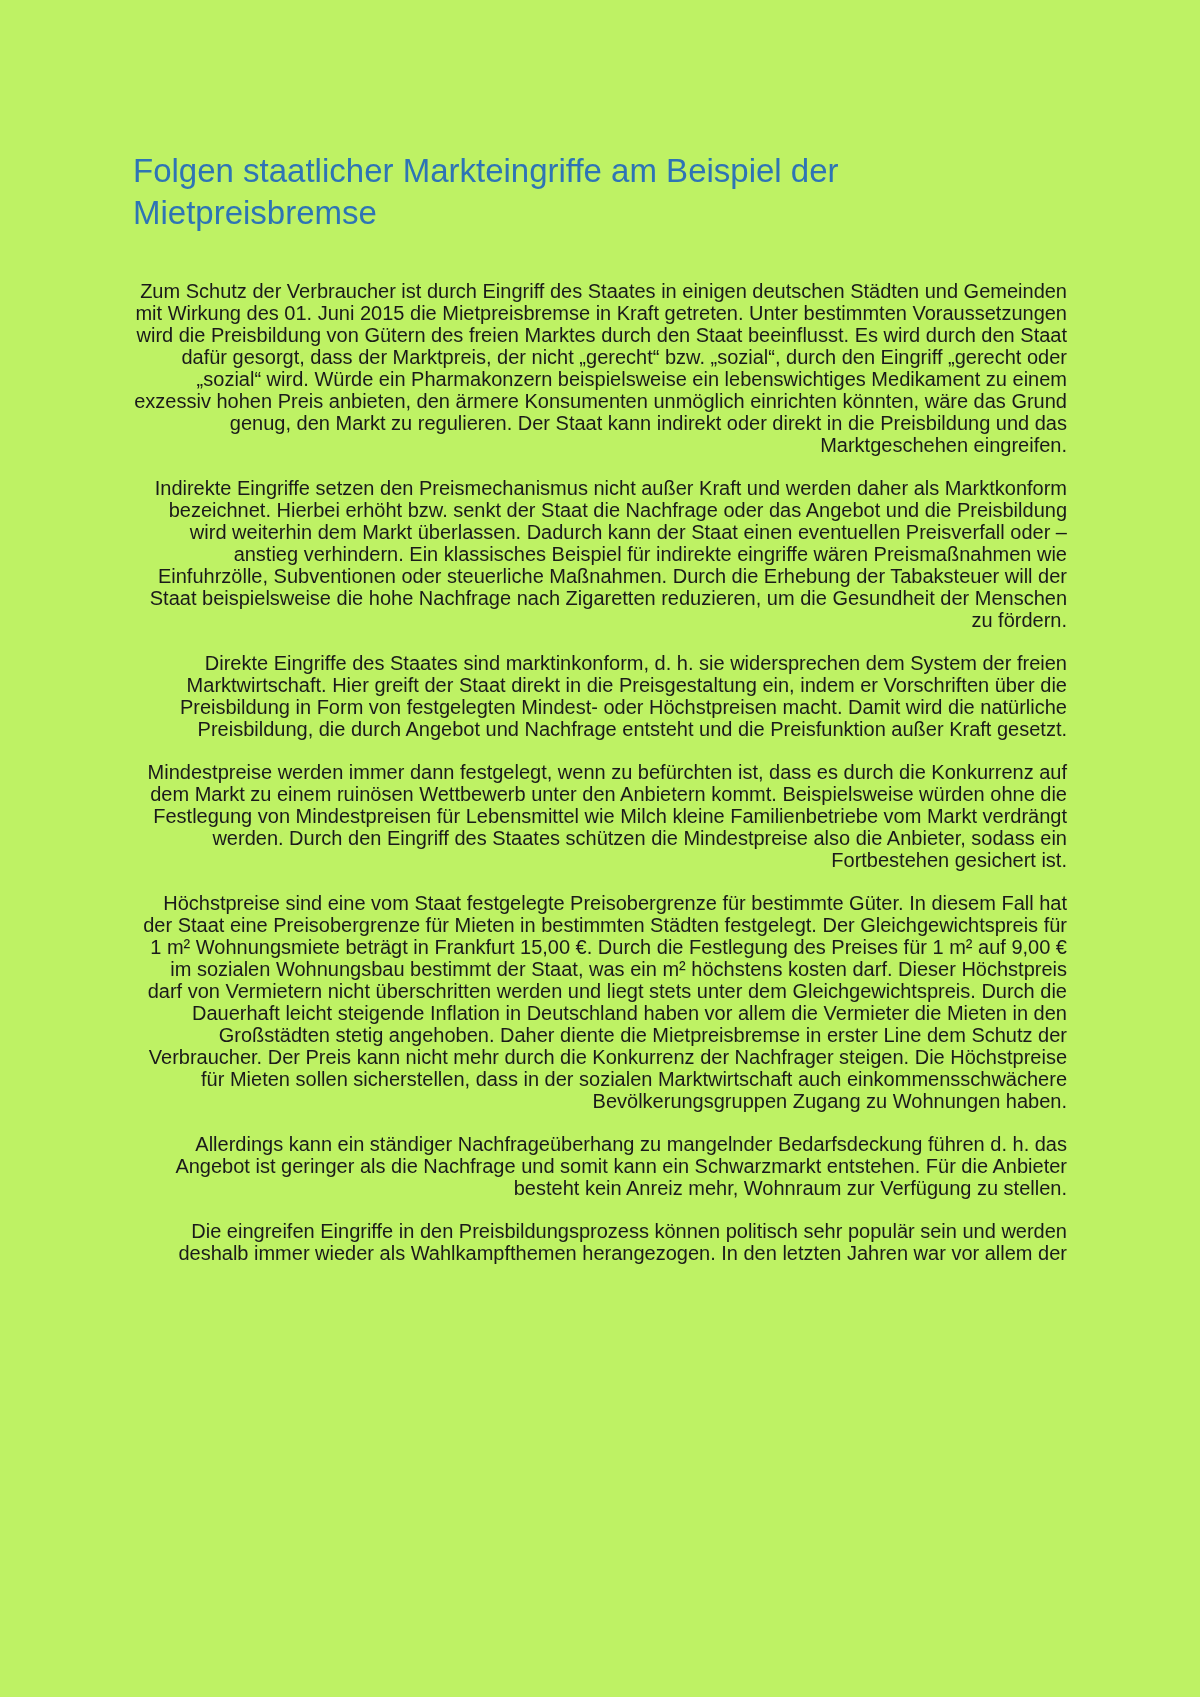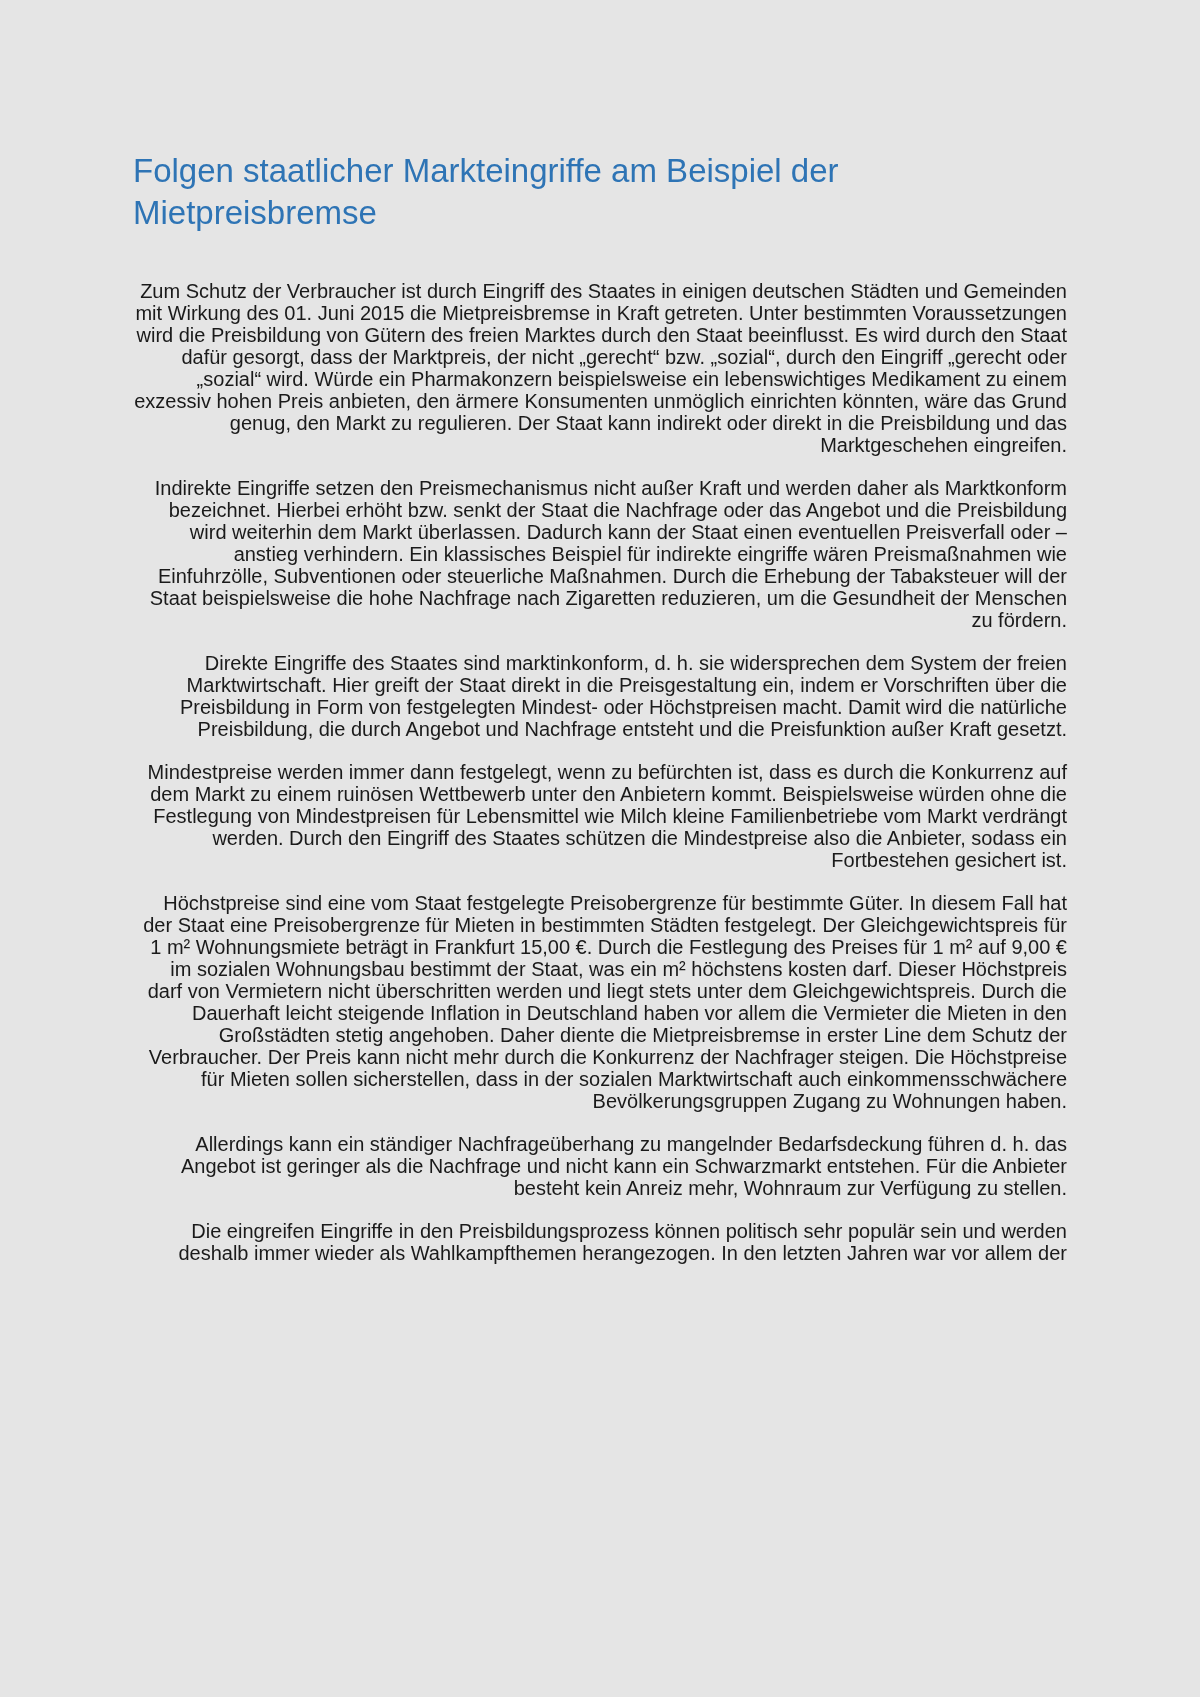--- a/index.html
+++ b/index.html
@@ -34,25 +34,25 @@
     font-weight: 400;
     text-align: right;
   }
   .doc-body p:last-child {
     margin-bottom: 0;
   }
 </style>
 </head>
 <body>
 
-<div class="page" style="color: rgb(26, 26, 26); background: #e5e5e5;">
+<div class="page" style="color: rgb(26, 26, 26); background: #bef264;">
   <h1 class="page-title" style="color: rgb(46, 116, 181);">Folgen staatlicher Markteingriffe am Beispiel der Mietpreisbremse</h1>
 
   <div class="doc-body">
     <p>Zum Schutz der Verbraucher ist durch Eingriff des Staates in einigen deutschen Städten und Gemeinden mit Wirkung des 01. Juni 2015 die Mietpreisbremse in Kraft getreten. Unter bestimmten Voraussetzungen wird die Preisbildung von Gütern des freien Marktes durch den Staat beeinflusst. Es wird durch den Staat dafür gesorgt, dass der Marktpreis, der nicht „gerecht“ bzw. „sozial“, durch den Eingriff „gerecht oder „sozial“ wird. Würde ein Pharmakonzern beispielsweise ein lebenswichtiges Medikament zu einem exzessiv hohen Preis anbieten, den ärmere Konsumenten unmöglich einrichten könnten, wäre das Grund genug, den Markt zu regulieren. Der Staat kann indirekt oder direkt in die Preisbildung und das Marktgeschehen eingreifen.</p>
     <p>Indirekte Eingriffe setzen den Preismechanismus nicht außer Kraft und werden daher als Marktkonform bezeichnet. Hierbei erhöht bzw. senkt der Staat die Nachfrage oder das Angebot und die Preisbildung wird weiterhin dem Markt überlassen. Dadurch kann der Staat einen eventuellen Preisverfall oder –anstieg verhindern. Ein klassisches Beispiel für indirekte eingriffe wären Preismaßnahmen wie Einfuhrzölle, Subventionen oder steuerliche Maßnahmen. Durch die Erhebung der Tabaksteuer will der Staat beispielsweise die hohe Nachfrage nach Zigaretten reduzieren, um die Gesundheit der Menschen zu fördern.</p>
     <p>Direkte Eingriffe des Staates sind marktinkonform, d. h. sie widersprechen dem System der freien Marktwirtschaft. Hier greift der Staat direkt in die Preisgestaltung ein, indem er Vorschriften über die Preisbildung in Form von festgelegten Mindest- oder Höchstpreisen macht. Damit wird die natürliche Preisbildung, die durch Angebot und Nachfrage entsteht und die Preisfunktion außer Kraft gesetzt.</p>
     <p>Mindestpreise werden immer dann festgelegt, wenn zu befürchten ist, dass es durch die Konkurrenz auf dem Markt zu einem ruinösen Wettbewerb unter den Anbietern kommt. Beispielsweise würden ohne die Festlegung von Mindestpreisen für Lebensmittel wie Milch kleine Familienbetriebe vom Markt verdrängt werden. Durch den Eingriff des Staates schützen die Mindestpreise also die Anbieter, sodass ein Fortbestehen gesichert ist.</p>
     <p>Höchstpreise sind eine vom Staat festgelegte Preisobergrenze für bestimmte Güter. In diesem Fall hat der Staat eine Preisobergrenze für Mieten in bestimmten Städten festgelegt. Der Gleichgewichtspreis für 1 m² Wohnungsmiete beträgt in Frankfurt 15,00 €. Durch die Festlegung des Preises für 1 m² auf 9,00 € im sozialen Wohnungsbau bestimmt der Staat, was ein m² höchstens kosten darf. Dieser Höchstpreis darf von Vermietern nicht überschritten werden und liegt stets unter dem Gleichgewichtspreis. Durch die Dauerhaft leicht steigende Inflation in Deutschland haben vor allem die Vermieter die Mieten in den Großstädten stetig angehoben. Daher diente die Mietpreisbremse in erster Line dem Schutz der Verbraucher. Der Preis kann nicht mehr durch die Konkurrenz der Nachfrager steigen. Die Höchstpreise für Mieten sollen sicherstellen, dass in der sozialen Marktwirtschaft auch einkommensschwächere Bevölkerungsgruppen Zugang zu Wohnungen haben.</p>
-    <p>Allerdings kann ein ständiger Nachfrageüberhang zu mangelnder Bedarfsdeckung führen d. h. das Angebot ist geringer als die Nachfrage und nicht kann ein Schwarzmarkt entstehen. Für die Anbieter besteht kein Anreiz mehr, Wohnraum zur Verfügung zu stellen.</p>
+    <p>Allerdings kann ein ständiger Nachfrageüberhang zu mangelnder Bedarfsdeckung führen d. h. das Angebot ist geringer als die Nachfrage und somit kann ein Schwarzmarkt entstehen. Für die Anbieter besteht kein Anreiz mehr, Wohnraum zur Verfügung zu stellen.</p>
     <p>Die eingreifen Eingriffe in den Preisbildungsprozess können politisch sehr populär sein und werden deshalb immer wieder als Wahlkampfthemen herangezogen. In den letzten Jahren war vor allem der</p>
   </div>
 </div>
 
 </body></html>

